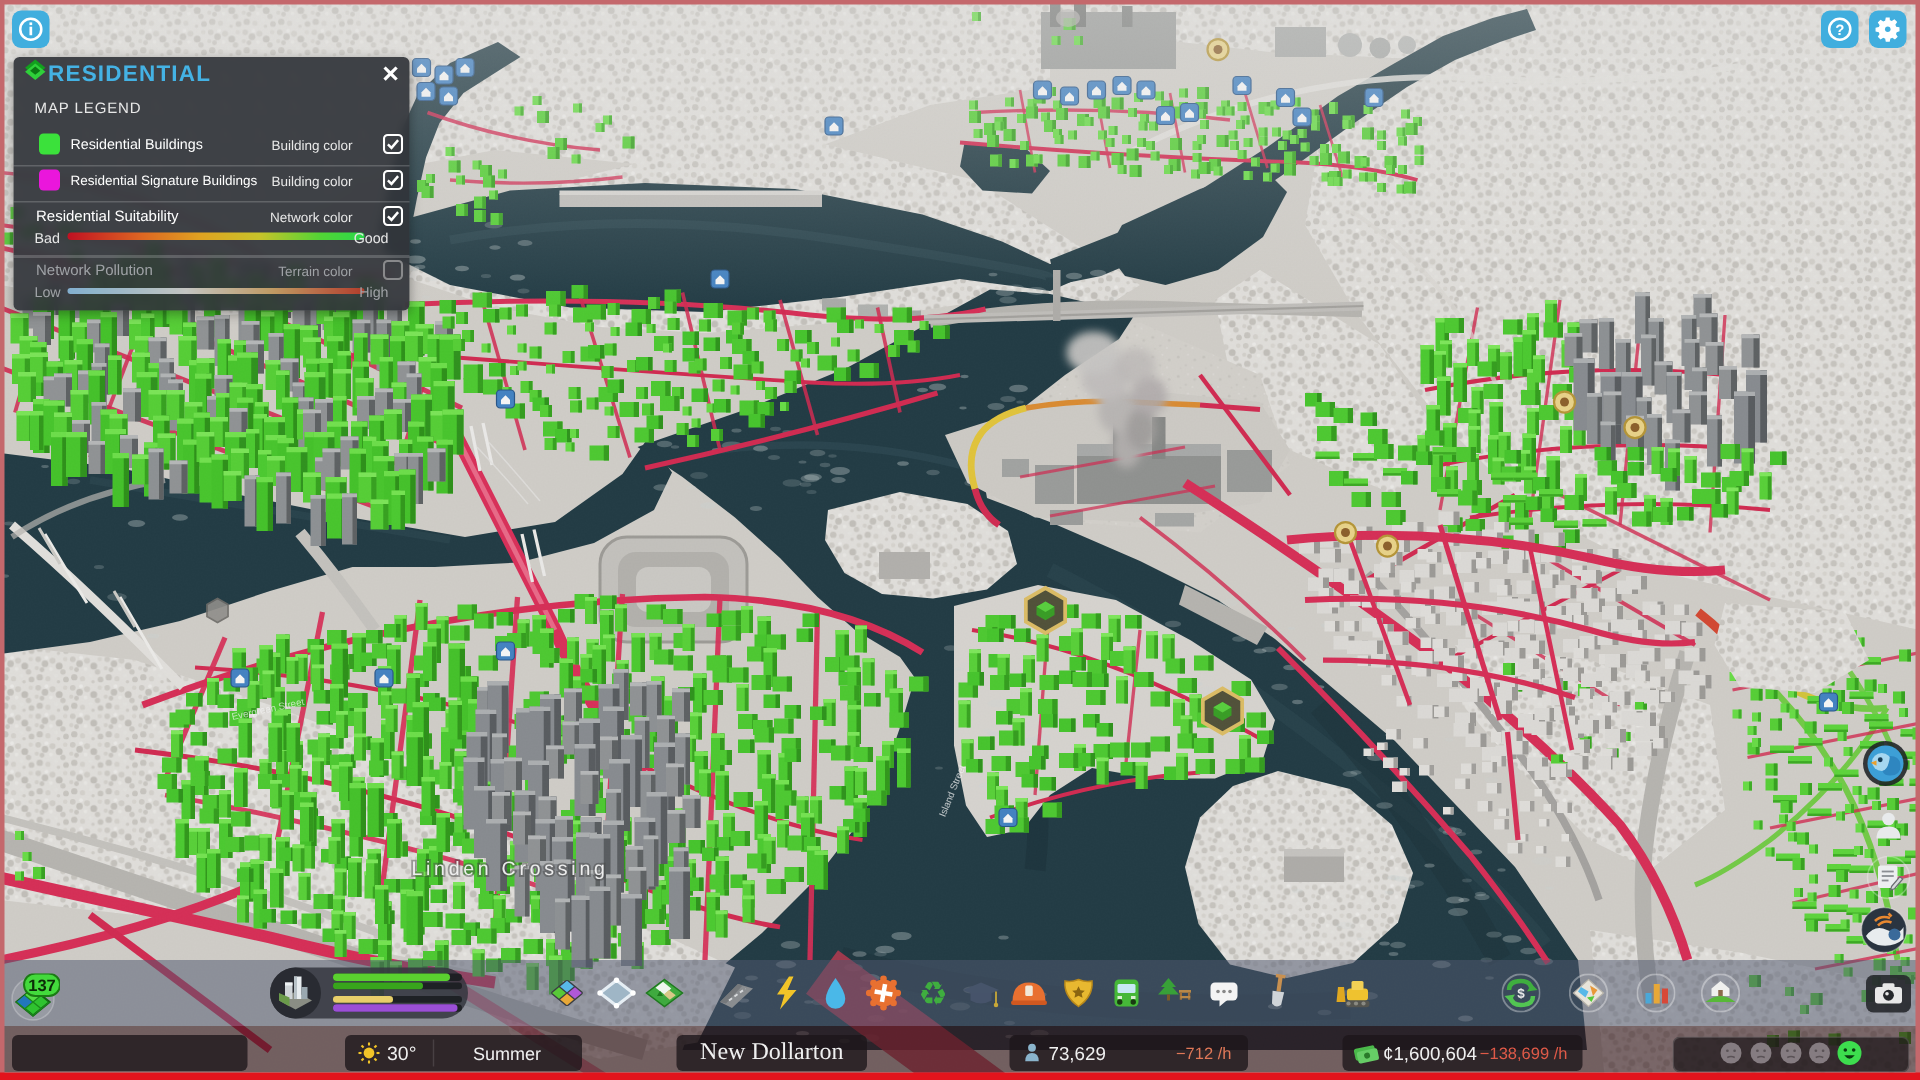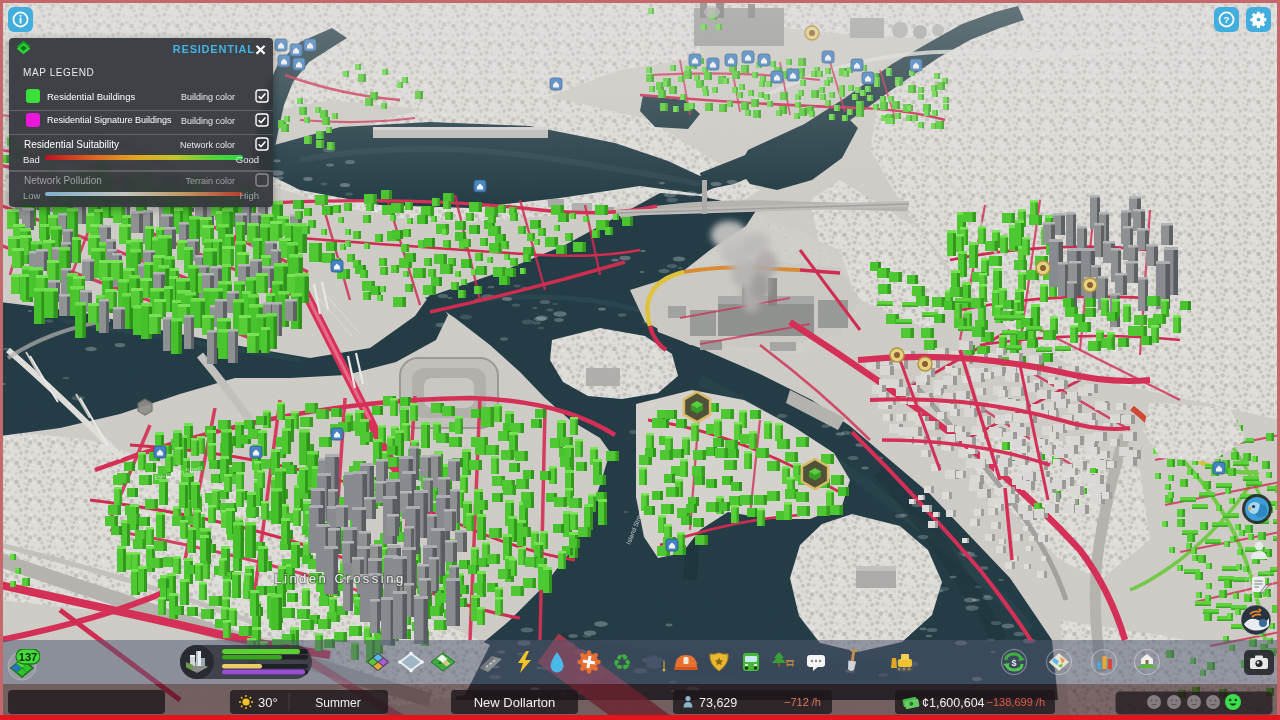--- a/index.html
+++ b/index.html
@@ -2349,21 +2349,21 @@
         <circle cx="12" cy="12" r="2.1" fill="#41aede"></circle>
       </svg>
     </div>
 <div style="position:absolute;left:9px;top:38px;width:264px;height:169px;background:rgba(49,52,58,0.92);backdrop-filter:blur(3px);border-radius:4px;z-index:30;font-family:'Liberation Sans',sans-serif;box-shadow:0 2px 8px rgba(0,0,0,0.35)">
       <div style="position:absolute;left:0;top:0;width:100%;height:22px;display:flex;align-items:center">
         <div style="margin-left:6px"><svg width="17" height="17" viewBox="0 0 20 20">
             <polygon points="10,2 18,8.5 10,15 2,8.5" fill="#12a01e"></polygon>
             <polygon points="10,5 18,11.5 10,18 2,11.5" fill="#2fd03a"></polygon>
             <polygon points="10,7.5 14,10.7 10,14 6,10.7" fill="#0c7a14"></polygon>
           </svg></div>
-        <div style="flex:1;text-align:right;color:#44b2e4;font-size:11px;font-weight:bold;letter-spacing:0.8px">RESIDENTIAL</div>
+        <div style="flex:1;text-align:left;color:#44b2e4;font-size:15px;font-weight:bold;letter-spacing:0.8px">RESIDENTIAL</div>
         <div style="color:#fff;font-size:19px;font-weight:bold;margin-right:7px;line-height:1">×</div>
       </div>
       <div style="position:absolute;left:14px;top:29px;color:#e8e8e8;font-size:10px;font-weight:normal;letter-spacing:0.6px">MAP LEGEND</div>
       <div style="position:absolute;left:17px;top:51px;width:14px;height:14px;border-radius:3px;background:#3be13b"></div>
       <div style="position:absolute;left:38px;top:53px;color:#fff;font-size:9.5px">Residential Buildings</div>
       <div style="position:absolute;right:38px;top:54px;color:#e8e8e8;font-size:9px">Building color</div>
       <div style="position:absolute;left:246px;top:51px"><svg width="14" height="14" viewBox="0 0 14 14">
           <rect x="1" y="1" width="12" height="12" rx="2.5" fill="none" stroke="#fff" stroke-width="1.4"></rect>
           <path d="M 3.6 7.2 L 6 9.6 L 10.4 4.4" fill="none" stroke="#fff" stroke-width="1.6"></path>
         </svg></div>
@@ -2612,21 +2612,21 @@
             <line x1="5" y1="0" x2="7" y2="0"></line>
             <line x1="-3.6" y1="-3.6" x2="-5" y2="-5"></line>
             <line x1="3.6" y1="3.6" x2="5" y2="5"></line>
             <line x1="-3.6" y1="3.6" x2="-5" y2="5"></line>
             <line x1="3.6" y1="-3.6" x2="5" y2="-5"></line>
           </g>
         </g>
         <text x="28" y="16.5" font-family="Liberation Sans,sans-serif" font-size="13" fill="#f0f0f0">30°</text>
         <text x="108" y="16.5" text-anchor="middle" font-family="Liberation Sans,sans-serif" font-size="12" fill="#f0f0f0">Summer</text>
       </svg></div>
-<div style="position:absolute;left:451px;top:690px;width:127px;height:24px;background:rgba(28,22,25,0.78);border-radius:4px;z-index:25;display:flex;align-items:center;justify-content:center;color:#f0f0f0;font-size:13px;font-family:Liberation Sans, sans-serif">New Dollarton</div>
+<div style="position:absolute;left:451px;top:690px;width:127px;height:24px;background:rgba(28,22,25,0.78);border-radius:4px;z-index:25;display:flex;align-items:center;justify-content:center;color:#f0f0f0;font-size:16px;font-family:Liberation Serif, serif">New Dollarton</div>
 <div style="position:absolute;left:673px;top:690px;width:159px;height:24px;background:rgba(28,22,25,0.78);border-radius:4px;z-index:25"></div>
 <div style="position:absolute;left:673px;top:690px;z-index:26;line-height:0"><svg width="159" height="24" viewBox="0 0 159 24">
         <g transform="translate(15 12)" fill="#8ab4cc">
           <circle cx="0" cy="-3.5" r="2.6"></circle>
           <path d="M -4.5 5.5 Q -4.5 0 0 0 Q 4.5 0 4.5 5.5 Z"></path>
         </g>
         <text x="26" y="16.5" font-family="Liberation Sans,sans-serif" font-size="12.5" fill="#f0f0f0">73,629</text>
         <text x="148" y="16" text-anchor="end" font-family="Liberation Sans,sans-serif" font-size="11" fill="#e07858">−712 /h</text>
       </svg></div>
 <div style="position:absolute;left:895px;top:690px;width:160px;height:24px;background:rgba(28,22,25,0.78);border-radius:4px;z-index:25"></div>

